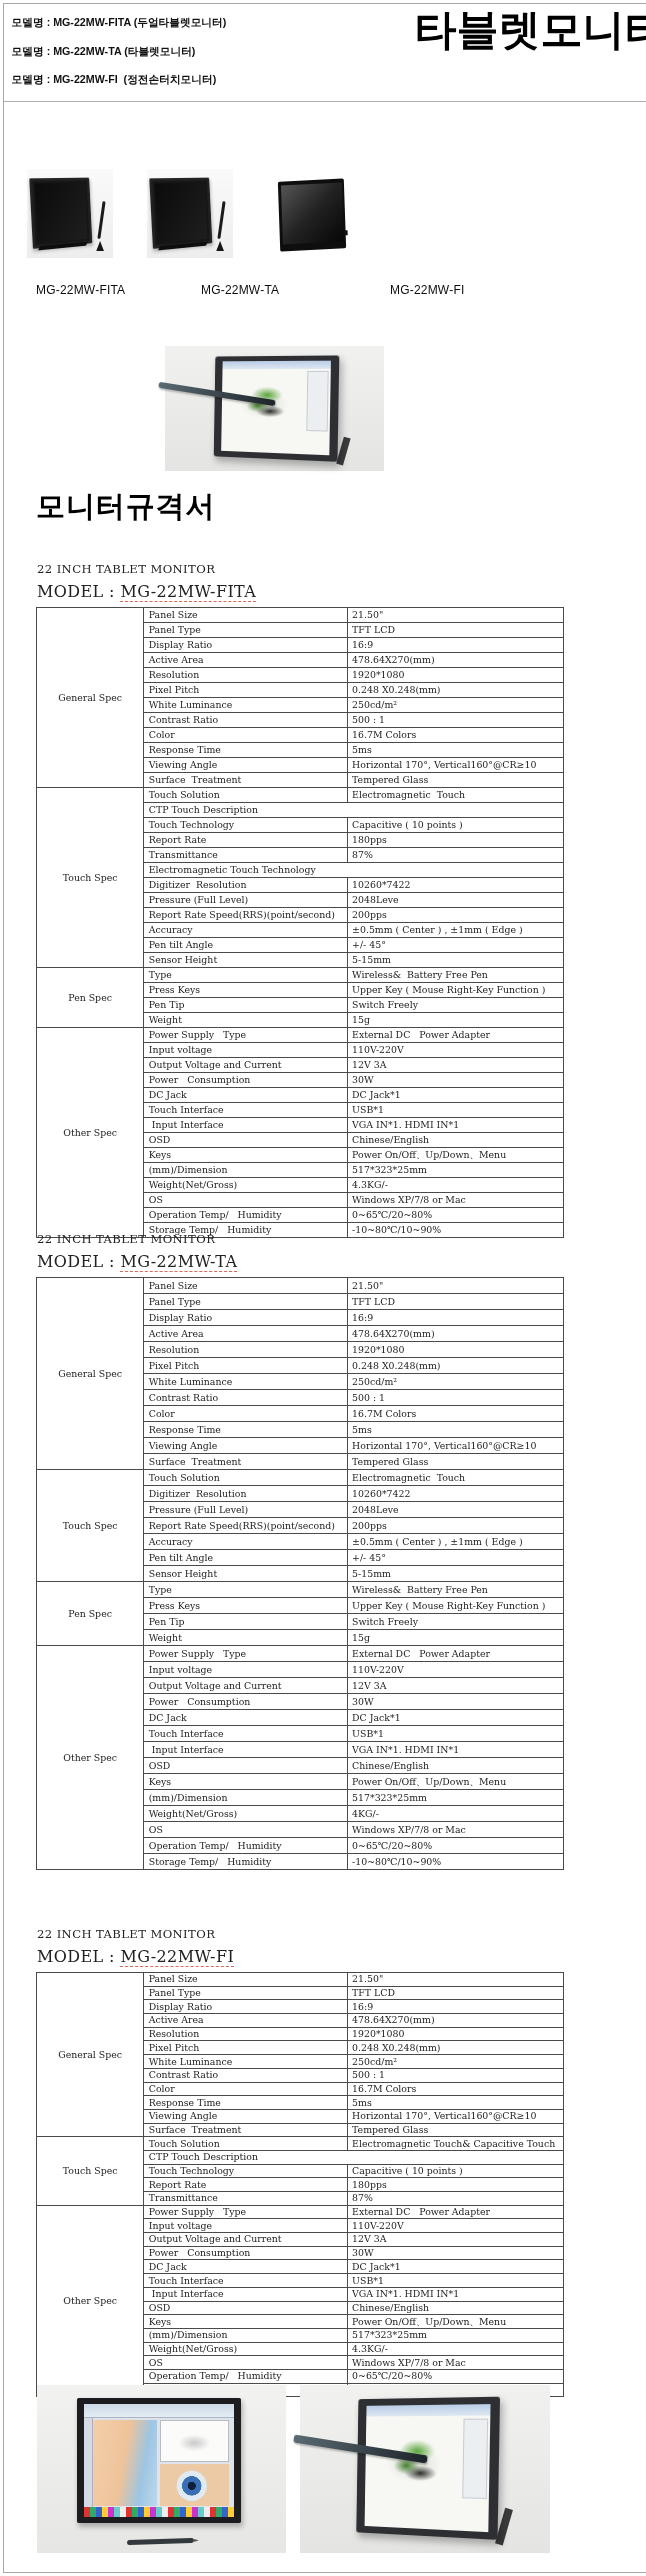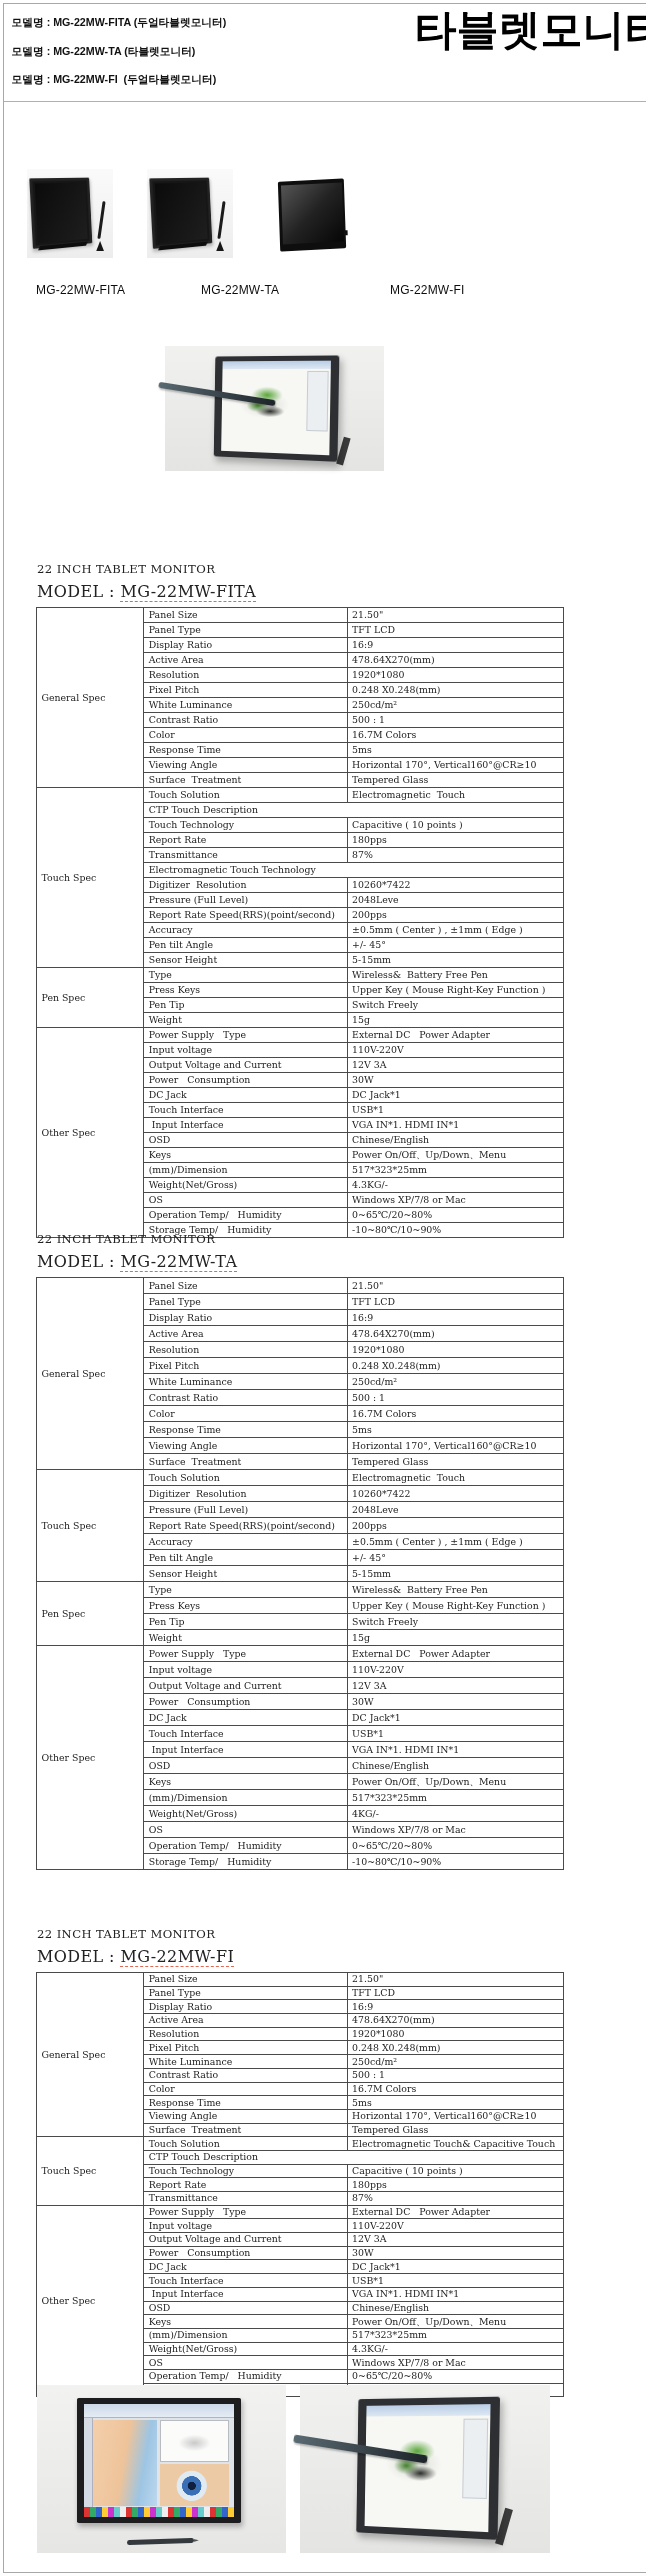--- a/index.html
+++ b/index.html
@@ -57,34 +57,34 @@
   
   .spec-heading{position:absolute;left:36px;top:487px;margin:0;font-size:29px;font-weight:900;color:#000;letter-spacing:0.9px;}
   .spec-block{position:absolute;left:0;width:646px;}
   .sec-title{position:absolute;left:37px;top:0;font-family:"DejaVu Serif",serif;font-size:11.6px;color:#222;letter-spacing:0.4px;white-space:pre;}
   .sec-model{position:absolute;left:37px;top:19.6px;font-family:"DejaVu Serif",serif;font-size:16px;color:#222;letter-spacing:0.4px;white-space:pre;}
   .sp{border-bottom:0.9px dashed rgba(215,80,55,.85);}
   
   .spec-table{position:absolute;left:36px;top:45px;width:528px;border-collapse:collapse;table-layout:fixed;
       font-family:"DejaVu Serif",serif;font-size:9.4px;color:#1c1c1c;border:1.8px solid #3a3a3a;}
   .spec-table td{border:0.9px solid #4a4a4a;padding:0 4.5px;white-space:pre;overflow:hidden;line-height:1.05;}
-  .spec-table .gcell{white-space:pre;}
+  .spec-table .gcell{text-align:center;white-space:pre;}
   .t0 td{height:14px;}
   .t1 td{height:15px;}
   .t2 td{height:12.7px;}
 </style>
 </head>
 <body>
 
 <div class="page">
   <div class="page-frame"></div>
 
   <div class="mline" style="top:16px">모델명 : MG-22MW-FITA (두얼타블렛모니터)</div>
   <div class="mline" style="top:45px">모델명 : MG-22MW-TA (타블렛모니터)</div>
-  <div class="mline" style="top:73px">모델명 : MG-22MW-FI  (두얼타블렛모니터)</div>
+  <div class="mline" style="top:73px">모델명 : MG-22MW-FI  (정전손터치모니터)</div>
   <div class="big-title">타블렛모니터</div>
   <div class="header-rule"></div>
 
   <div class="photo" style="left:27px;top:169px;width:86px;height:89px;">
     <div class="mon-angled">
         <div class="scr"></div>
         <div class="foot"></div>
       </div>
     <div class="pen-stand">
         <div class="pen"></div>
@@ -117,20 +117,21 @@
     <div class="mon">
       <div class="scr">
         <div class="bar"></div>
         <div class="sketch"></div>
         <div class="panel"></div>
       </div>
     </div>
     <div class="stylus"></div>
   </div>
 
+  <h2 class="spec-heading">모니터규격서</h2>
 
   <div id="spec-sections">
       <div class="spec-block" style="top: 562px;">
         <div class="sec-title">22 INCH TABLET MONITOR</div>
         <div class="sec-model"><span>MODEL : </span><span class="sp">MG-22MW-FITA</span></div>
         <table class="spec-table t0">
           <colgroup>
             <col style="width: 107px;">
             <col style="width: 203px;">
             <col style="width: 216px;">

